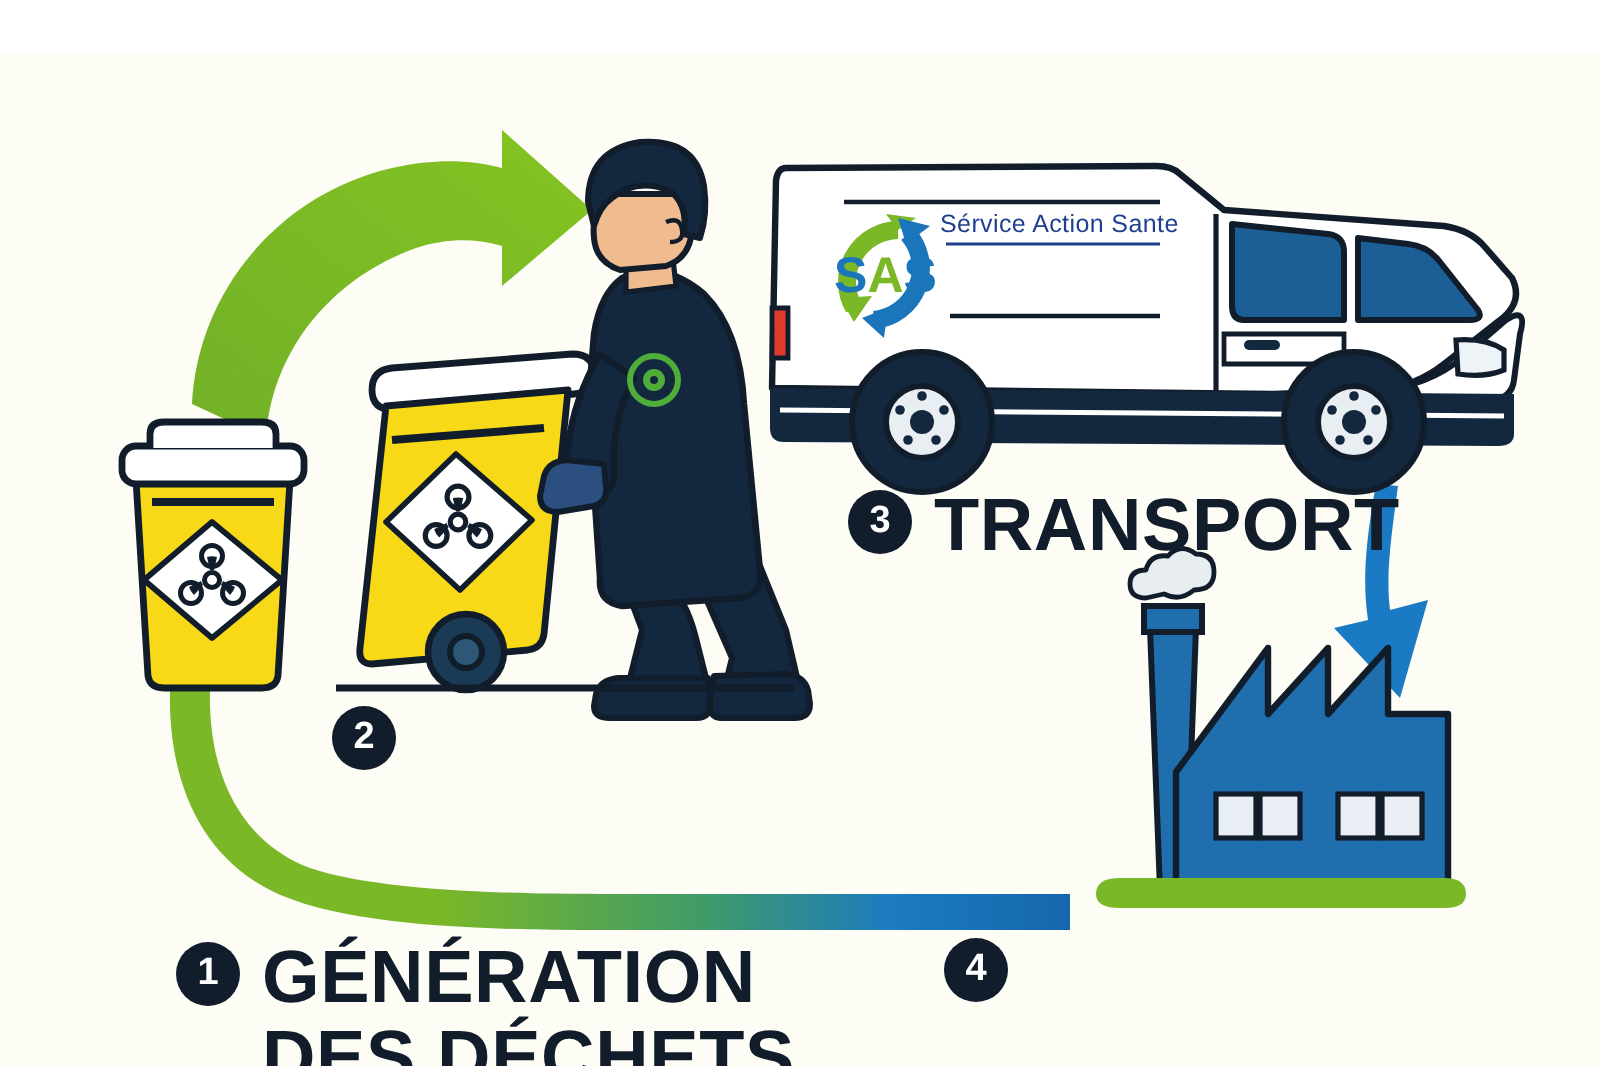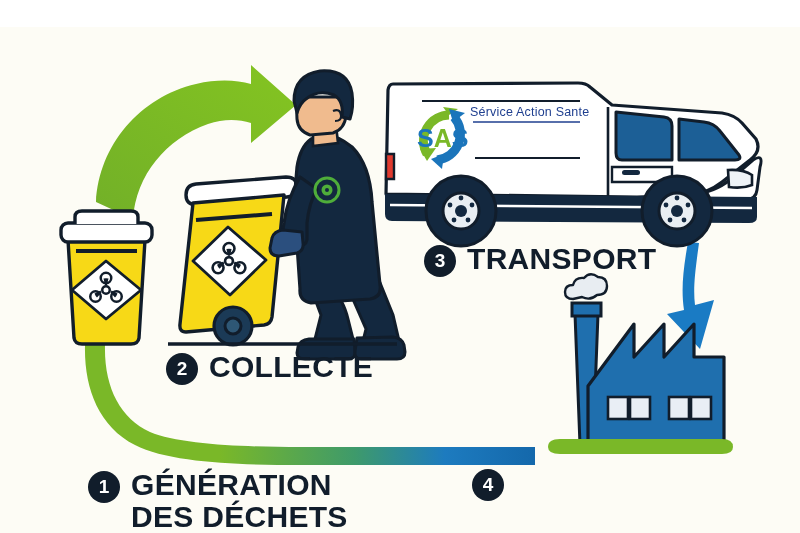--- a/index.html
+++ b/index.html
@@ -42,21 +42,21 @@
     background: #111d2b;
     color: #ffffff;
     font-size: 19px;
     font-weight: bold;
     line-height: 32px;
     text-align: center;
     font-family: "Liberation Sans", sans-serif;
     margin-top: 2px;
   }
   .step-text {
-    font-size: 30px;
+    font-size: 37px;
     font-weight: bold;
     letter-spacing: 0.3px;
     line-height: 1.08;
     white-space: pre-line;
     font-family: "Liberation Sans", sans-serif;
   }
   #label-1 { left: 88px;  top: 442px; }
   #label-2 { left: 166px; top: 324px; }
   #label-3 { left: 424px; top: 216px; }
   #label-4 { left: 472px; top: 440px; }
@@ -296,21 +296,20 @@
   </div>
 
   <div class="step-label" id="label-1">
     <div class="badge">1</div>
     <div class="step-text">GÉNÉRATION
 DES DÉCHETS</div>
   </div>
 
   <div class="step-label" id="label-2">
     <div class="badge">2</div>
-    <div class="step-text">COLLECTE</div>
   </div>
 
   <div class="step-label" id="label-3">
     <div class="badge">3</div>
     <div class="step-text">TRANSPORT</div>
   </div>
 
   <div class="step-label" id="label-4">
     <div class="badge">4</div>
   </div>

